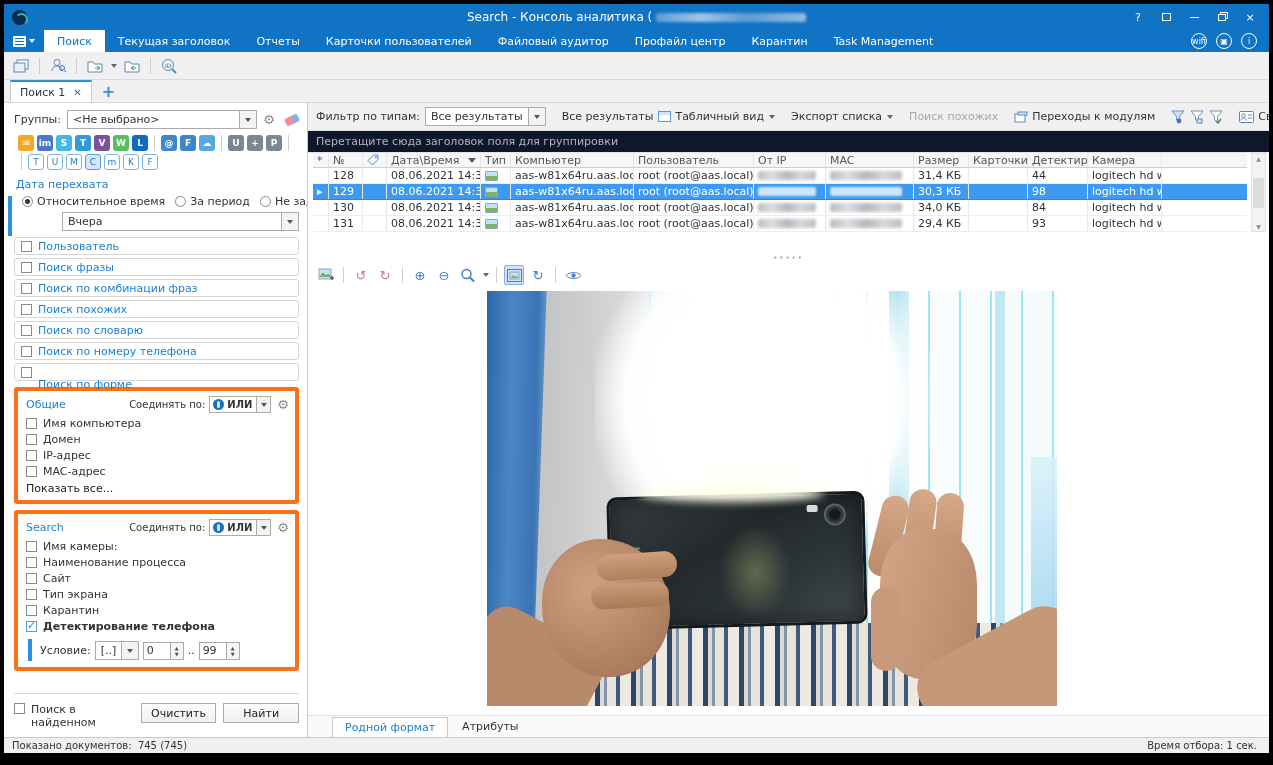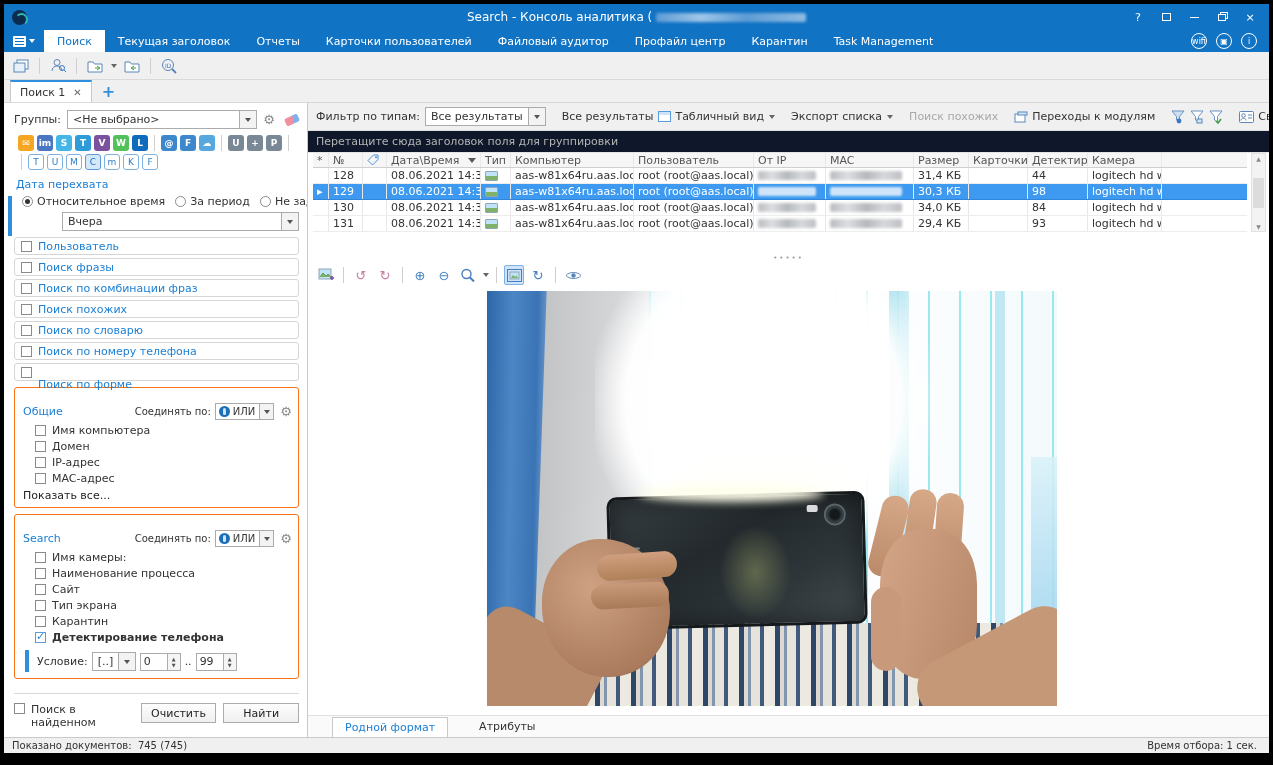--- a/index.html
+++ b/index.html
@@ -68,30 +68,30 @@
   .sect-title{color:#1b7fd4;font-size:11px;margin:8px 0 4px 2px;}
   .accentbar{position:absolute;left:2px;width:4px;background:#2f8fdc;}
   .radiorow{display:flex;align-items:center;gap:10px;margin:2px 0 4px 16px;white-space:nowrap;}
   .radio{width:11px;height:11px;border:1px solid #8a8a8a;border-radius:50%;display:inline-block;position:relative;flex:0 0 auto;margin-right:4px;background:#fff;}
   .radio.on::after{content:"";position:absolute;left:2px;top:2px;width:5px;height:5px;border-radius:50%;background:#333;}
   .ritem{display:flex;align-items:center;}
   .cb{width:11px;height:11px;border:1px solid #8a8a8a;background:#fff;display:inline-block;position:relative;flex:0 0 auto;margin-right:6px;}
   .cb.on{border-color:#5b9bd8;}
   .cb.on::after{content:"✓";position:absolute;left:0px;top:-3px;color:#2f86d4;font-size:11px;font-weight:bold;}
   .sbox{border:1px solid #d6d6d6;border-radius:3px;height:18px;display:flex;align-items:center;padding:0 6px;margin-bottom:3px;color:#1b7fd4;}
-  .groupbox{border:1px solid #f97316;border-radius:3px;padding:15px 6px 5px 8px;margin:6px 0;}
+  .groupbox{border:4px solid #f97316;border-radius:3px;padding:5px 6px 5px 8px;margin:6px 0;}
   .gb-head{display:flex;align-items:center;margin-bottom:4px;}
   .gb-title{color:#1b7fd4;}
   .joinlbl{margin-left:auto;color:#333;font-size:10px;}
   .joinbox{display:flex;align-items:center;border:1px solid #ababab;height:17px;margin-left:4px;}
   .orb{width:11px;height:11px;border-radius:50%;background:#1d6fb8;margin:0 3px;position:relative;}
   .orb::after{content:"";position:absolute;left:4px;top:2px;width:3px;height:7px;background:#cfe4f6;border-radius:2px;}
-  .jointext{font-size:10px;padding-right:4px;}
+  .jointext{font-size:10px;padding-right:4px;font-weight:bold;}
   .joincaret{width:14px;height:100%;border-left:1px solid #ababab;background:#f3f3f3;display:flex;align-items:center;justify-content:center;}
-  .cbrow{display:flex;align-items:center;margin:3px 12px;}
+  .cbrow{display:flex;align-items:center;margin:3px 0;}
   .showall{color:#222;margin-top:4px;}
   .condrow{display:flex;align-items:center;gap:4px;margin:8px 0 2px 14px;position:relative;}
   .spin{height:18px;border:1px solid #ababab;display:flex;align-items:center;}
   .spin .num{width:26px;padding-left:3px;}
   .spin .arrows{width:13px;height:100%;border-left:1px solid #ababab;background:#f5f5f5;display:flex;flex-direction:column;align-items:center;justify-content:center;font-size:5px;color:#555;line-height:1.2;}
   .sb-bottom{position:absolute;left:10px;right:8px;bottom:8px;}
   .sb-sep{border-top:1px solid #d9d9d9;margin-bottom:9px;}
   .sb-controls{display:flex;align-items:flex-start;}
   .btn{height:20px;border:1px solid #ababab;background:linear-gradient(#fdfdfd,#efefef);display:flex;align-items:center;justify-content:center;font-size:11px;color:#222;}
   .btn.clear{width:78px;margin-left:auto;}
@@ -121,21 +121,21 @@
   
   .pagerow{position:absolute;left:0;top:129px;right:0;height:25px;display:flex;align-items:center;justify-content:center;gap:6px;background:#fff;}
   .pcirc{width:16px;height:16px;border:1px solid #69b0e8;border-radius:50%;color:#2f8fdc;display:flex;align-items:center;justify-content:center;font-size:10px;}
   .pagebox{width:130px;height:18px;border:1px solid #ababab;display:flex;align-items:center;padding-left:6px;background:#fff;}
   .splitdots{position:absolute;top:152px;left:0;right:0;text-align:center;color:#9a9a9a;font-size:7px;letter-spacing:2px;line-height:6px;}
   .vtoolbar{position:absolute;left:0;top:159px;right:0;height:26px;display:flex;align-items:center;gap:4px;padding-left:8px;background:#fff;color:#3f7fc0;}
   .vico{min-width:20px;height:20px;display:flex;align-items:center;justify-content:center;font-size:13px;}
   .vico.selbg{background:#cfe4f8;border:1px solid #7fb2e8;border-radius:2px;}
   .rot{color:#c87fa0;font-size:13px;}
   .viewer{position:absolute;left:0;top:186px;right:0;bottom:22px;background:#fff;overflow:hidden;}
-  .btabs{position:absolute;left:0;bottom:0;right:0;height:22px;background:#fafafa;border-top:1px solid #e0e0e0;display:flex;align-items:center;padding-left:24px;gap:19px;}
+  .btabs{position:absolute;left:0;bottom:0;right:0;height:22px;background:#fafafa;border-top:1px solid #e0e0e0;display:flex;align-items:center;padding-left:24px;gap:2px;}
   .btab{height:20px;display:flex;align-items:center;padding:0 12px;color:#333;}
   .btab.active{background:#fff;border:1px solid #c9c9c9;border-bottom:none;color:#1b7fd4;}
 
   
   .photo{position:absolute;left:179px;top:2px;width:570px;height:415px;overflow:hidden;background:#d2d3d5;}
   .p-blue{position:absolute;left:-6px;top:-4px;width:62px;height:108%;background:linear-gradient(90deg,#2a65a8,#4c86c4 45%,#3a74b5 85%,#6795c8);transform:skewX(-1.2deg);}
   .p-wall{position:absolute;left:52px;top:-4px;width:118px;height:108%;background:linear-gradient(90deg,#c3c4c6,#d8d9db 70%,#e4e7e9);transform:skewX(-2deg);}
   .p-blinds{position:absolute;left:162px;top:0;right:0;height:100%;background:
     repeating-linear-gradient(90deg,rgba(125,225,235,.75) 0 2px,rgba(255,255,255,0) 2px 31px),
     linear-gradient(90deg,#dff0f7,#f6fbfd 28%,#fdfeff 60%,#f3fafc);}

